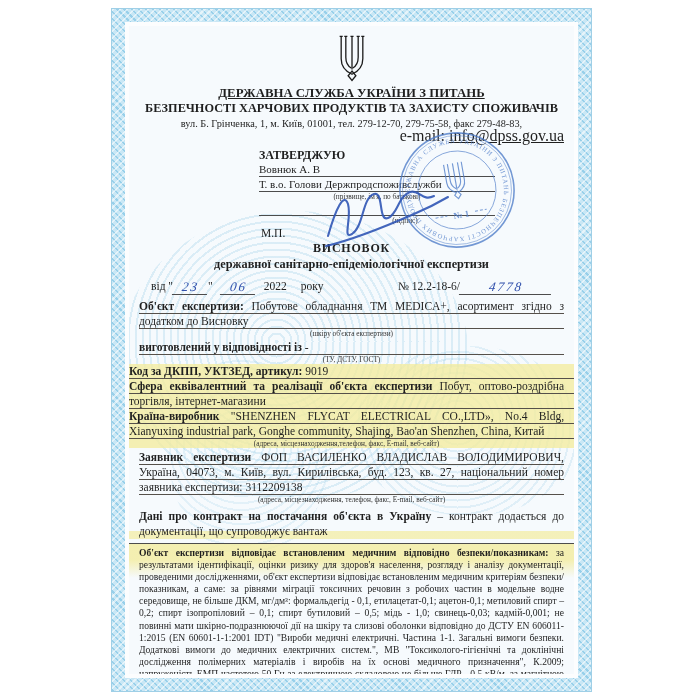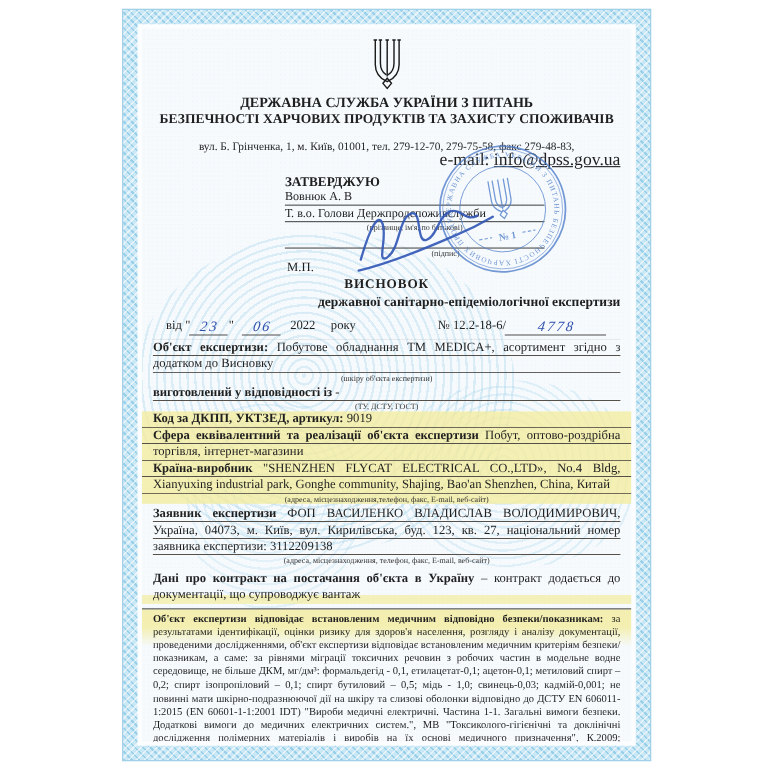--- a/index.html
+++ b/index.html
@@ -19,51 +19,51 @@
   .wm{position:absolute;border-radius:50%;pointer-events:none;
     background:repeating-radial-gradient(circle at 45% 45%, rgba(120,190,225,.22) 0 2px, rgba(120,190,225,0) 2px 7px);
     filter:blur(.5px);z-index:0;}
   .wm1{left:-10px;top:185px;width:350px;height:290px;}
   .wm2{left:225px;top:320px;width:230px;height:170px;opacity:.8;}
   .wm3{left:40px;top:330px;width:160px;height:200px;opacity:.7;}
   .content{position:relative;z-index:1;}
   
   .emblem{display:block;margin:0 auto;}
   .org1,.org2{text-align:center;font-weight:bold;line-height:15px;margin:0;}
-  .org1{font-size:12.8px;margin-top:4px;}
+  .org1{font-size:12.8px;margin-top:4px;text-decoration:underline;}
   .org2{font-size:12.3px;}
-  .addr{text-align:center;font-size:10.3px;line-height:12px;margin-top:12px;}
+  .addr{text-align:center;font-size:10.3px;line-height:12px;margin-top:2px;}
   .email{text-align:right;font-size:16px;line-height:11px;}
   .email u{text-decoration:underline;}
   
   .appr{width:236px;margin-left:120px;margin-top:7px;font-size:11px;}
   .appr .lbl{font-weight:bold;font-size:12px;line-height:14px;}
   .aline{border-bottom:1px solid #4c4c4c;line-height:14px;white-space:nowrap;}
   .acap{font-size:7.3px;line-height:9px;text-align:center;color:#333;}
   .sigspace{height:14px;border-bottom:1px solid #4c4c4c;}
   .sigcap{font-size:7.3px;line-height:9px;text-align:center;color:#333;padding-left:56px;}
   .mp{font-size:11.5px;line-height:13px;margin-top:2px;margin-left:2px;}
   .stamp{position:absolute;left:266px;top:102px;z-index:2;opacity:.78;transform:rotate(-10deg);}
   .signature{position:absolute;left:193px;top:148px;z-index:3;opacity:.9;}
   
   .tmain{text-align:center;font-weight:bold;font-size:12px;line-height:17px;letter-spacing:.8px;margin-top:0;}
-  .tsub{text-align:right;font-weight:bold;font-size:12.3px;line-height:15px;}
+  .tsub{text-align:center;font-weight:bold;font-size:12.3px;line-height:15px;}
   
   .daterow{display:flex;align-items:flex-end;font-size:11.5px;line-height:17px;margin-top:6px;padding:0 12px;}
   .hand{display:inline-block;font-style:italic;color:#3150ac;font-size:13px;letter-spacing:2px;
     border-bottom:1px solid #4c4c4c;padding:0 9px;transform:skewX(-8deg);line-height:15px;}
   .dr-spacer{flex:1;}
   .yr{margin-left:8px;} .yw{margin-left:14px;}
   .numv{min-width:74px;text-align:center;}
   
   .fld{font-size:11.5px;line-height:15px;text-align:justify;margin:0;}
   .fld b{font-weight:bold;}
   .ruled{background-image:repeating-linear-gradient(to bottom, transparent 0 14px, #55504a 14px 15px);}
   .cap{font-size:7.3px;line-height:9px;text-align:center;color:#333;}
-  .hl{background-color:rgba(243,236,158,.78);margin-left:-10px;margin-right:-10px;padding-left:10px;padding-right:10px;}
+  .hl{background-color:rgba(243,236,158,.78);margin-left:-10px;margin-right:-10px;padding-right:10px;}
   .mt2{margin-top:2px;} .mt4{margin-top:4px;} .mt5{margin-top:5px;}
   
   .concl{margin-top:4px;border-top:1px solid #4c4c4c;padding-top:3px;
     font-size:9.6px;line-height:12.1px;text-align:justify;
     background-image:linear-gradient(180deg, rgba(243,236,158,.8) 0 16px, rgba(243,236,158,0) 34px);
     margin-left:-10px;margin-right:-10px;padding-left:10px;padding-right:10px;}
   .contractwrap{background-image:linear-gradient(180deg, rgba(243,236,158,0) 0 72%, rgba(243,236,158,.7) 72% 100%);
     margin-left:-10px;margin-right:-10px;padding-left:10px;padding-right:10px;}
 </style>
 </head>

